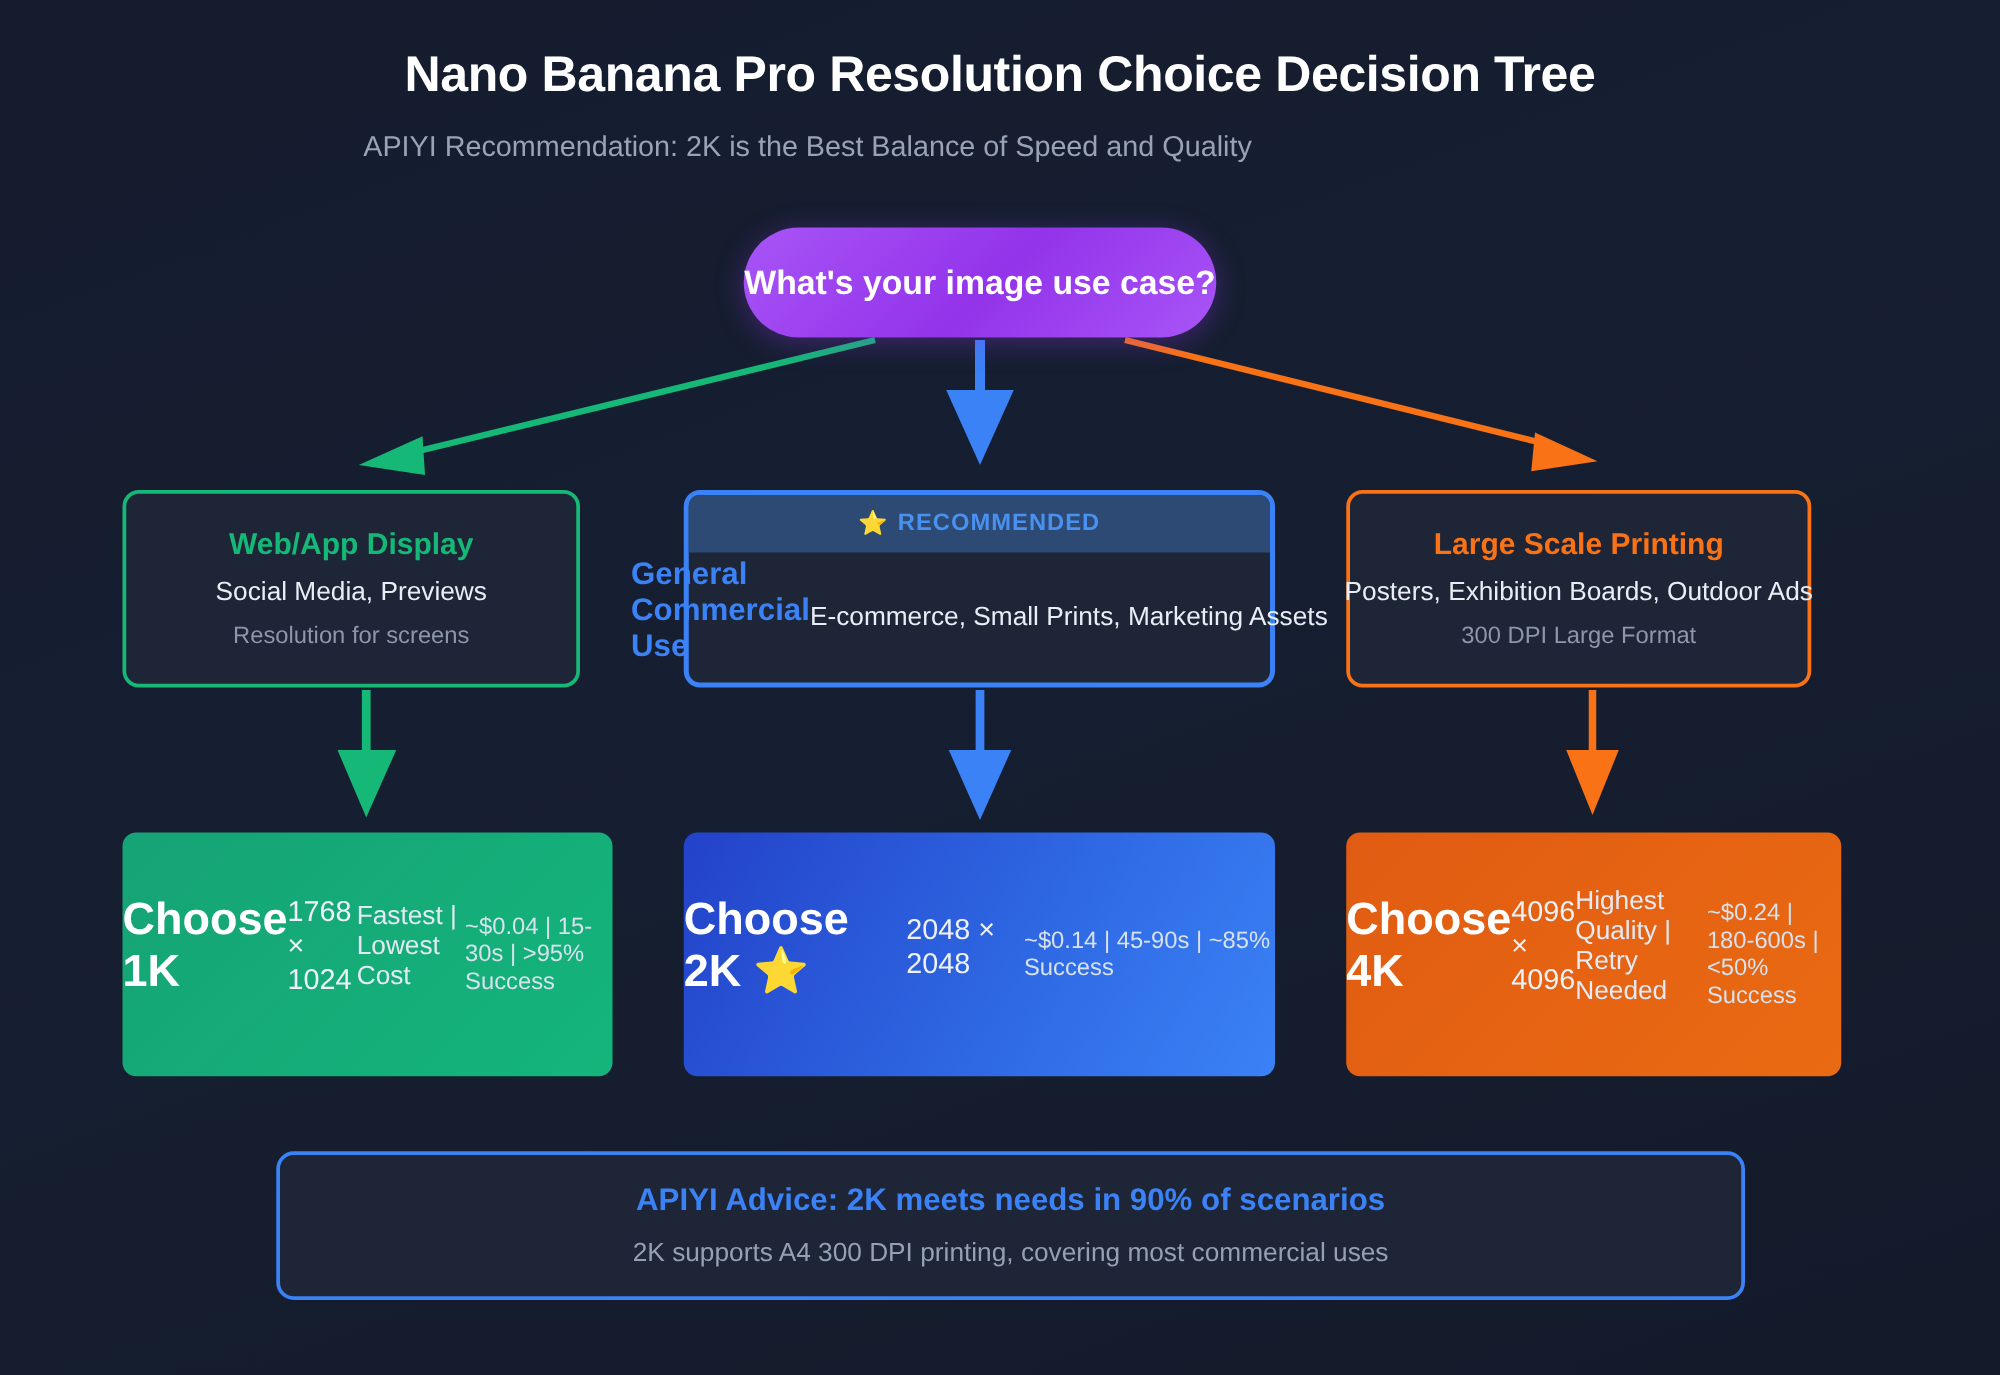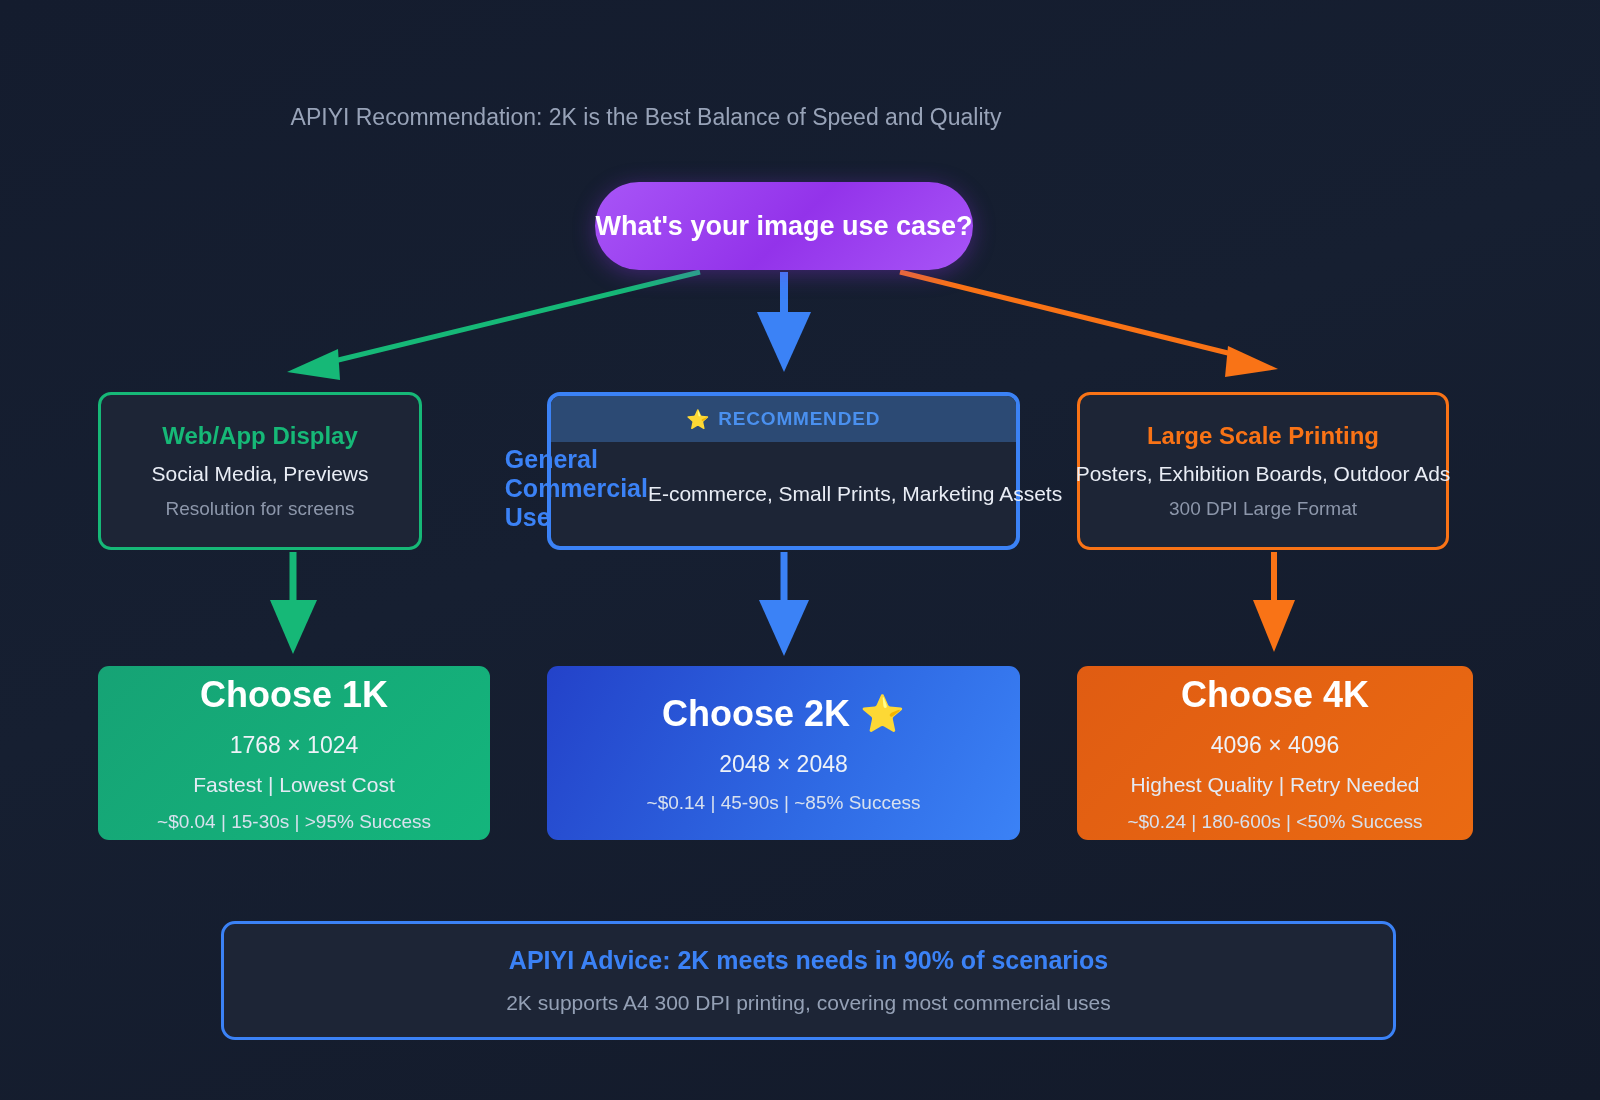--- a/index.html
+++ b/index.html
@@ -39,21 +39,21 @@
   
   .ocard {
     position:absolute; top:392px; height:158px;
     border-radius:13px; background:#1d2536;
     display:flex; flex-direction:column; align-items:center; justify-content:center;
   }
   .ocard .h { font-size:24px; font-weight:bold; margin-bottom:12px; }
   .ocard .l2 { font-size:21px; color:#e9edf5; margin-bottom:12px; white-space:nowrap; }
   .ocard .l3 { font-size:19px; color:#8d97ab; }
 
-  #card-web    { left:98px;  width:324px; border:3px solid #16b877; }
+  #card-web    { left:98px;  width:366px; border:3px solid #16b877; }
   #card-web .h { color:#16b877; }
 
   #card-comm   { left:547px; width:473px; border:4px solid #3b82f6;
                  justify-content:flex-start; padding-top:0; overflow:visible; }
   #card-comm .banner {
     width:100%; height:46px; background:#2c4a74;
     border-radius:9px 9px 0 0;
     display:flex; align-items:center; justify-content:center;
     font-size:19px; font-weight:bold; color:#4a90ef; letter-spacing:.8px;
   }
@@ -62,22 +62,22 @@
                      align-items:center; justify-content:center; }
   #card-comm .h  { color:#3b82f6; font-size:25px; }
   #card-comm .l2 { margin-bottom:0; }
 
   #card-print  { left:1077px; width:372px; border:3px solid #f97316; }
   #card-print .h { color:#f97316; }
   #card-print .l2 { position:relative; width:420px; text-align:center; }
 
   
   .rcard {
-    position:absolute; top:666px; height:174px; border-radius:11px;
-    display:flex; flex-direction:column; align-items:center; justify-content:center;
+    position:absolute; top:666px; height:195px; border-radius:11px;
+    display:flex; flex-direction:row; align-items:center; justify-content:center;
   }
   .rcard .rt { font-size:36px; font-weight:bold; color:#fff; margin-bottom:16px; }
   .rcard .rd { font-size:23px; color:#eef2f8; margin-bottom:14px; }
   .rcard .rs { font-size:21px; color:#e4eaf4; margin-bottom:14px; }
   .rcard .rm { font-size:19px; color:#d8e1ee; }
 
   #res-1k { left:98px;  width:392px; background:linear-gradient(135deg,#16a375 0%,#14b57c 100%); }
   #res-2k { left:547px; width:473px; background:linear-gradient(120deg,#2342c9 0%,#2f6ae4 60%,#3b82f6 100%); }
   #res-4k { left:1077px; width:396px; background:linear-gradient(135deg,#e05c12 0%,#ea6a12 100%); }
 
@@ -88,20 +88,21 @@
     display:flex; flex-direction:column; align-items:center; justify-content:center;margin-left:24px;
   }
   #footer .f1 { font-size:25px; font-weight:bold; color:#3b82f6; margin-bottom:16px; }
   #footer .f2 { font-size:21px; color:#94a0b5; }
 </style>
 </head>
 <body>
 
 <div id="stage">
 
+  <div class="title">Nano Banana Pro Resolution Choice Decision Tree</div>
   <div class="subtitle">APIYI Recommendation: 2K is the Best Balance of Speed and Quality</div>
 
   <svg class="links" viewBox="0 0 1600 1100">
 
     <g>
       <line x1="700" y1="272" x2="330" y2="362" stroke="#16b877" stroke-width="5"></line>
       <polygon points="287,372 338,349 340,380" fill="#16b877"></polygon>
     </g>
 
     <g>

